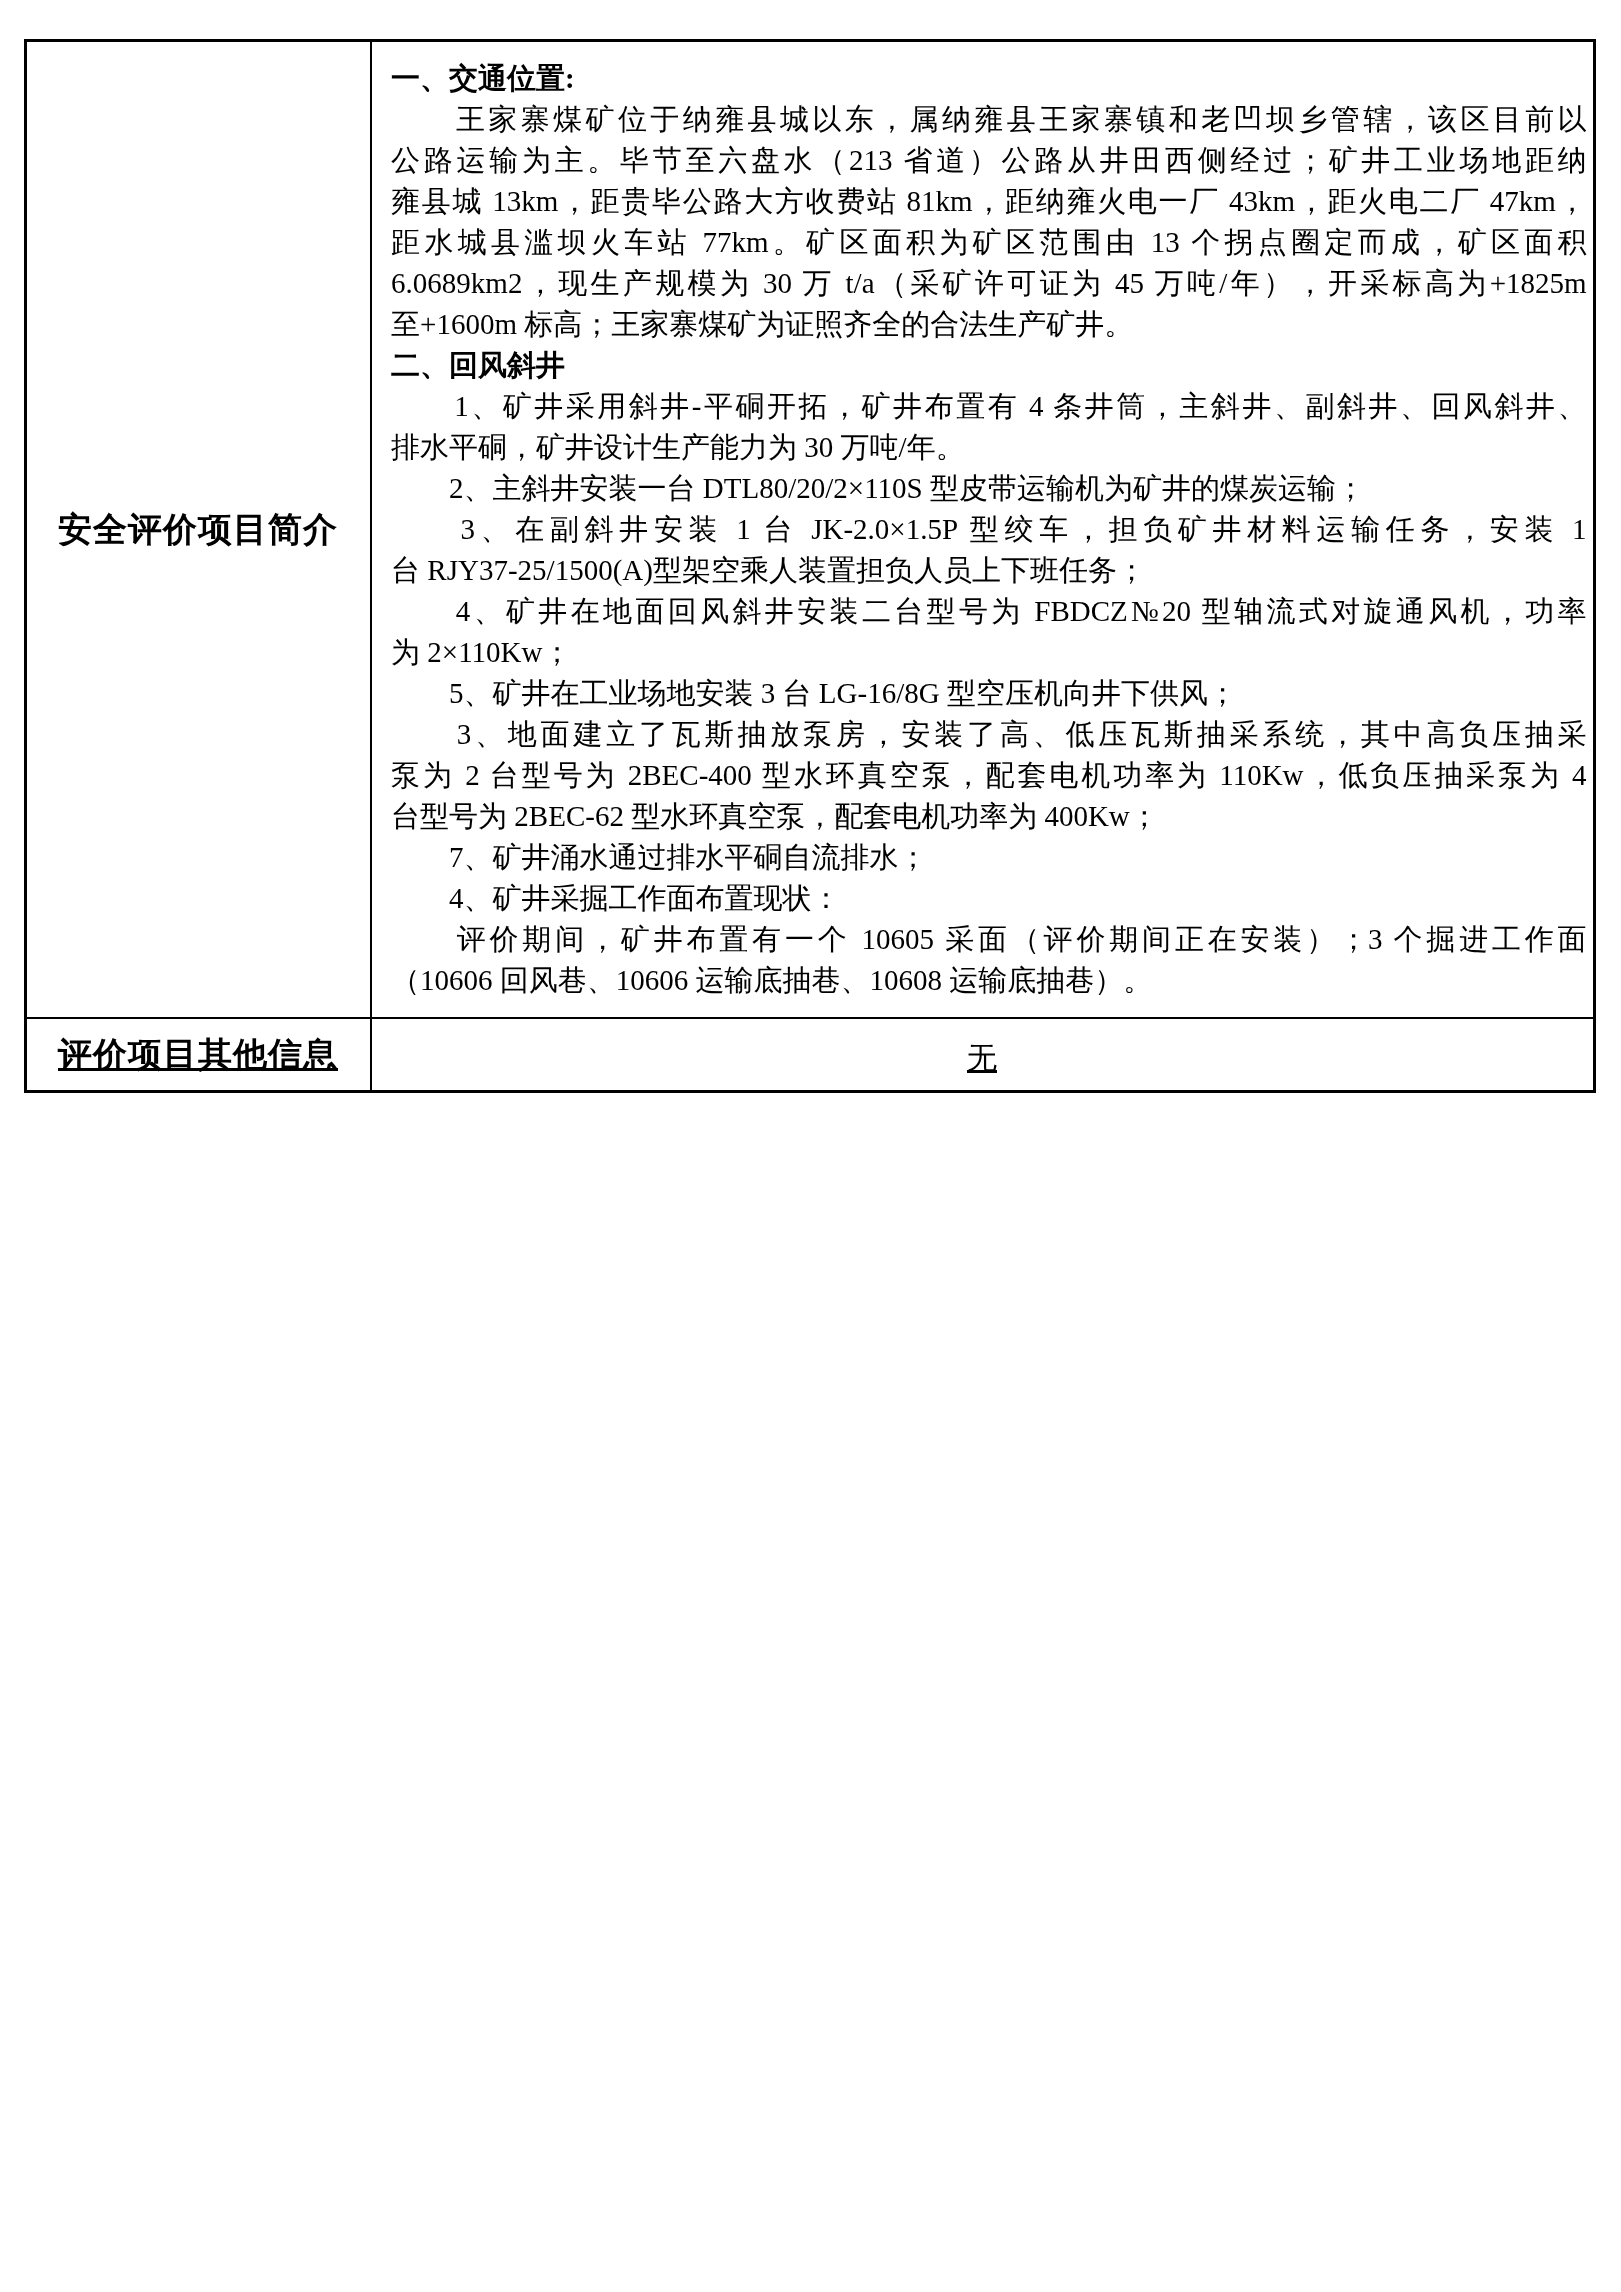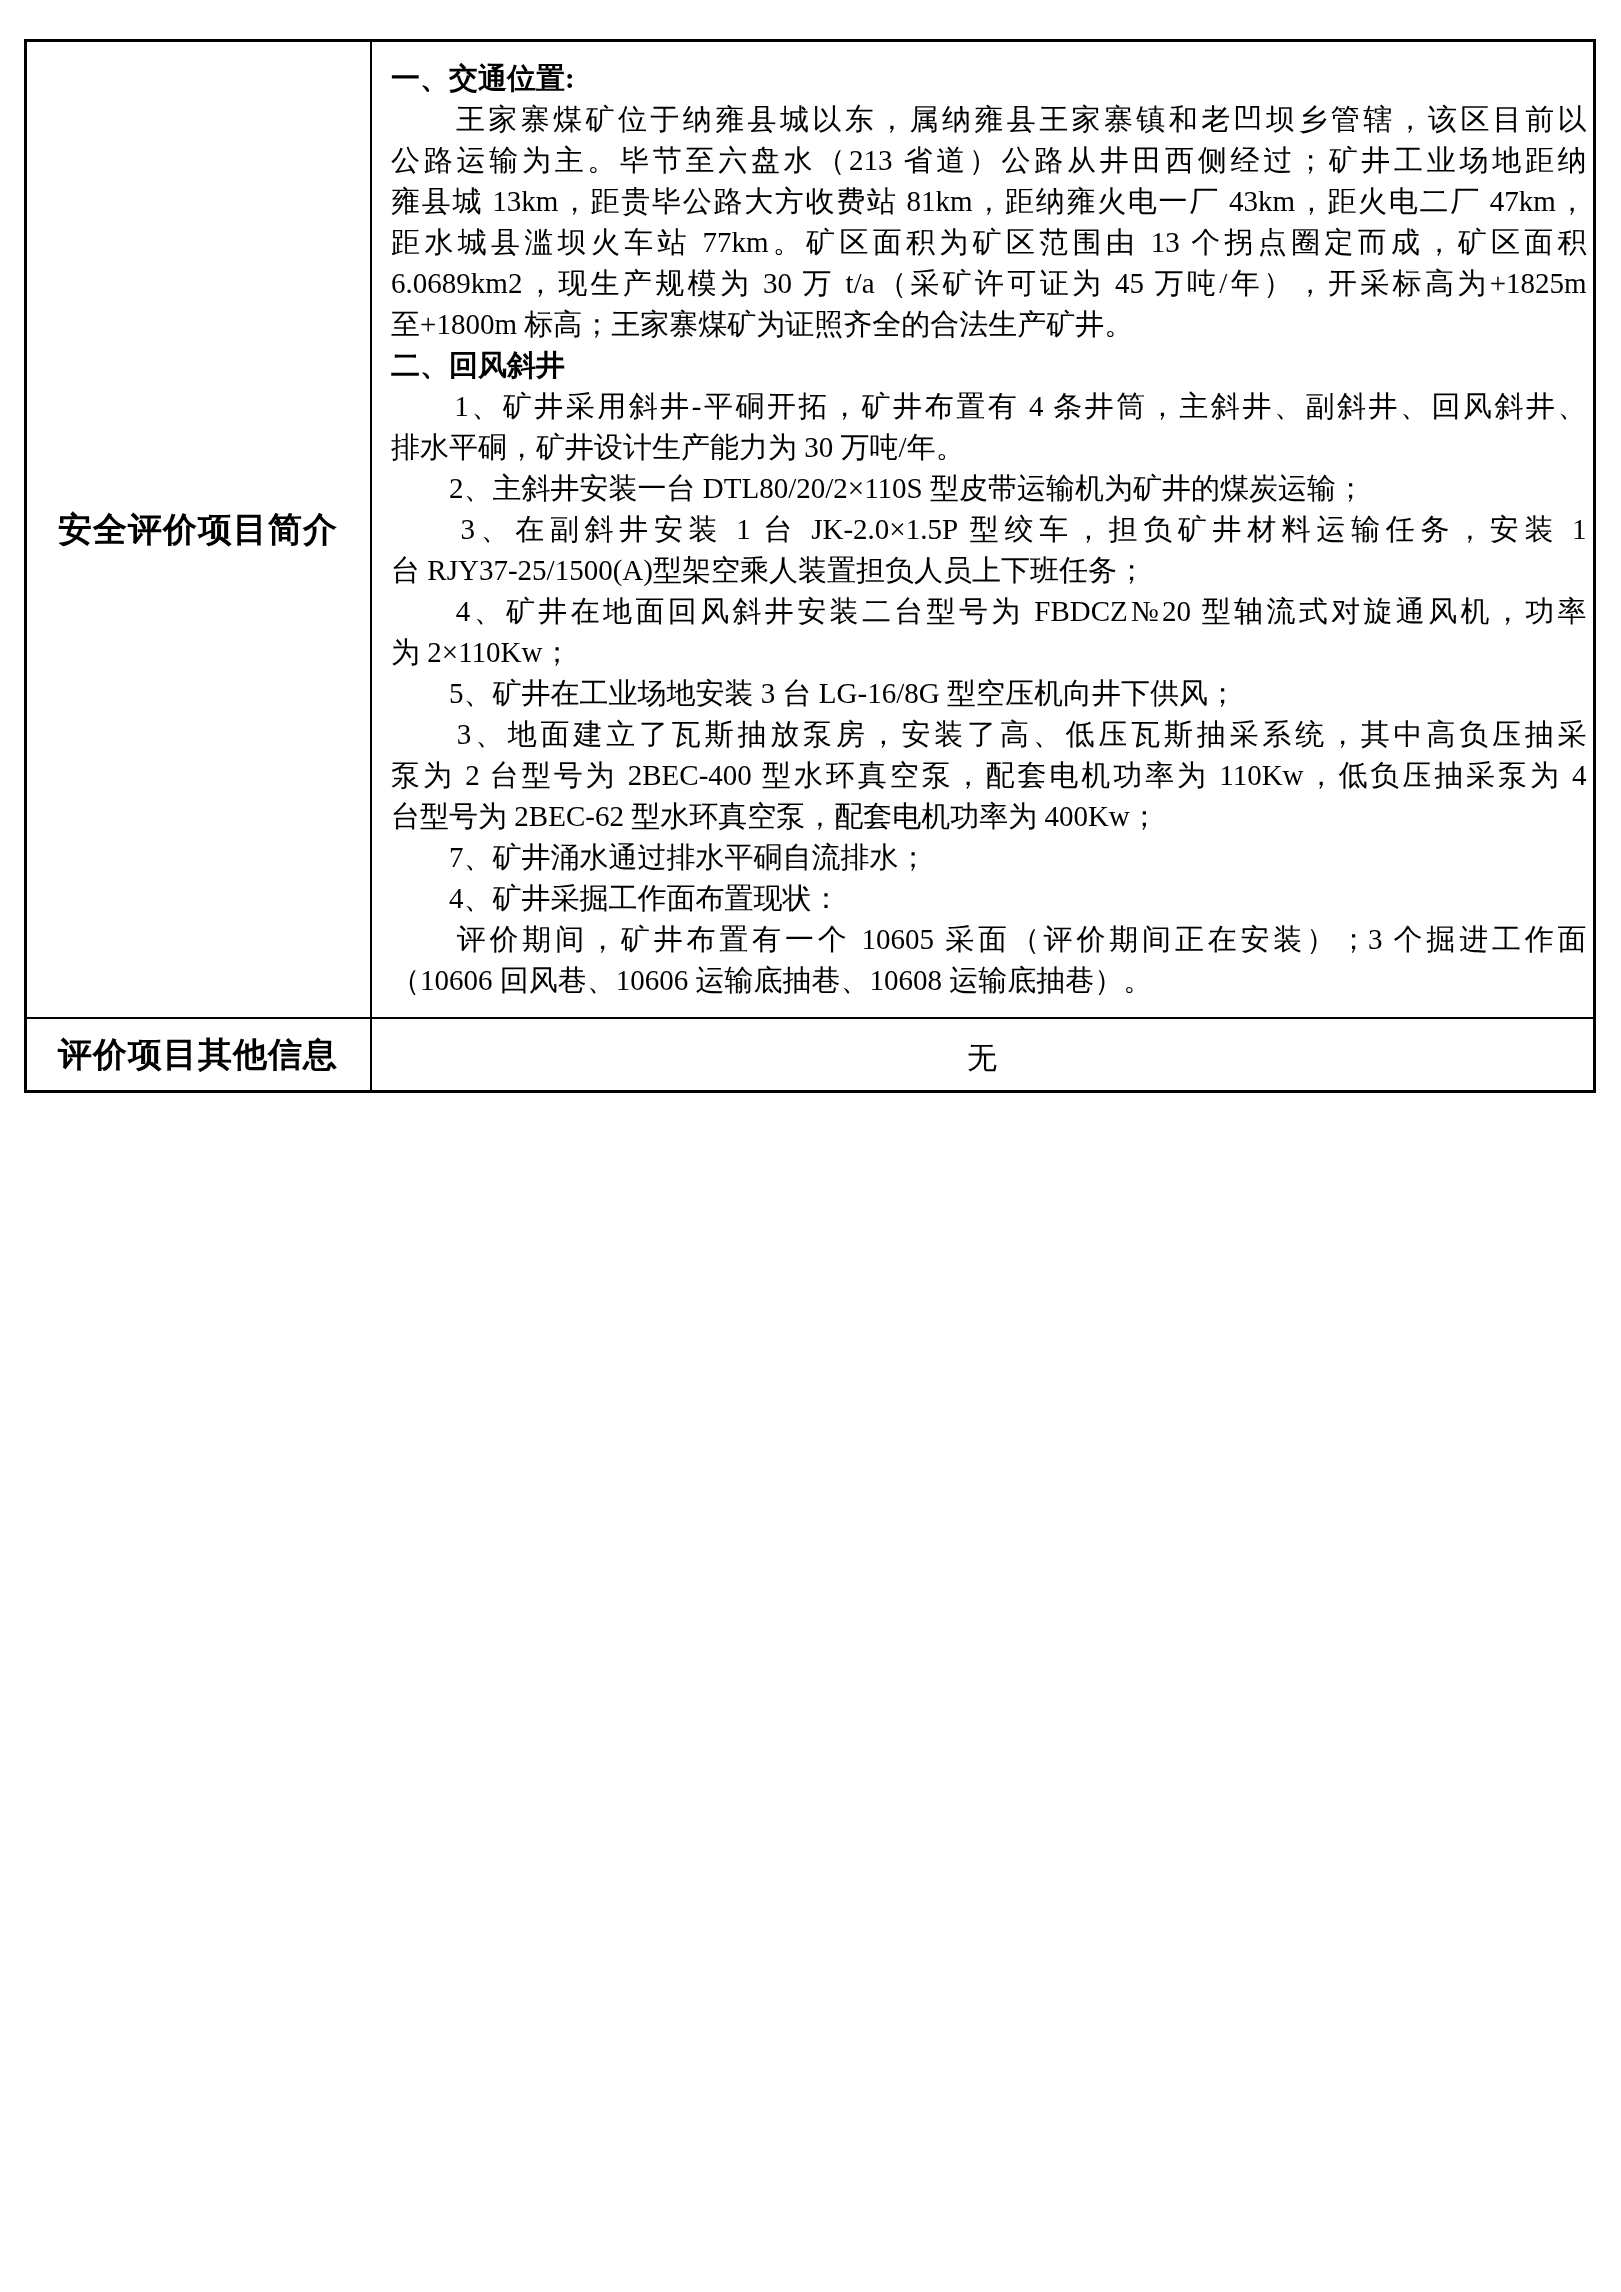--- a/index.html
+++ b/index.html
@@ -19,21 +19,21 @@
     top: 39px;
     width: 1572px;
     box-sizing: border-box;
     border: 3.9px solid #000000;
     display: flex;
     flex-direction: column;
     background: #ffffff;
   }
   .trow { display: flex; align-items: stretch; }
   .trow-intro { min-height: 975px; }
-  .trow-other { height: 71px; border-top: 2.9px solid #000000; }
+  .trow-other { height: 71px; border-top: 2.9px solid #000000; text-decoration: underline; }
   .label-cell {
     flex: 0 0 345px;
     width: 345px;
     box-sizing: border-box;
     border-right: 2px solid #000000;
     display: flex;
     align-items: center;
     justify-content: center;
     font-weight: bold;
     font-size: 34px;
@@ -72,21 +72,21 @@
     <div class="trow trow-intro">
       <div class="label-cell">安全评价项目简介</div>
       <div class="content-cell">
         <div>
             <div class="line heading">一、交通位置:</div>
             <div class="line fill">　　王家寨煤矿位于纳雍县城以东，属纳雍县王家寨镇和老凹坝乡管辖，该区目前以</div>
             <div class="line fill">公路运输为主。毕节至六盘水（213 省道）公路从井田西侧经过；矿井工业场地距纳</div>
             <div class="line fill">雍县城 13km，距贵毕公路大方收费站 81km，距纳雍火电一厂 43km，距火电二厂 47km，</div>
             <div class="line fill">距水城县滥坝火车站 77km。矿区面积为矿区范围由 13 个拐点圈定而成，矿区面积</div>
             <div class="line fill">6.0689km2，现生产规模为 30 万 t/a（采矿许可证为 45 万吨/年），开采标高为+1825m</div>
-            <div class="line end">至+1800m 标高；王家寨煤矿为证照齐全的合法生产矿井。</div>
+            <div class="line end">至+1600m 标高；王家寨煤矿为证照齐全的合法生产矿井。</div>
             <div class="line heading">二、回风斜井</div>
             <div class="line fill">　　1、矿井采用斜井-平硐开拓，矿井布置有 4 条井筒，主斜井、副斜井、回风斜井、</div>
             <div class="line end">排水平硐，矿井设计生产能力为 30 万吨/年。</div>
             <div class="line end">　　2、主斜井安装一台 DTL80/20/2×110S 型皮带运输机为矿井的煤炭运输；</div>
             <div class="line fill">　　3、在副斜井安装 1 台 JK-2.0×1.5P 型绞车，担负矿井材料运输任务，安装 1</div>
             <div class="line end">台 RJY37-25/1500(A)型架空乘人装置担负人员上下班任务；</div>
             <div class="line fill">　　4、矿井在地面回风斜井安装二台型号为 FBDCZ№20 型轴流式对旋通风机，功率</div>
             <div class="line end">为 2×110Kw；</div>
             <div class="line end">　　5、矿井在工业场地安装 3 台 LG-16/8G 型空压机向井下供风；</div>
             <div class="line fill">　　3、地面建立了瓦斯抽放泵房，安装了高、低压瓦斯抽采系统，其中高负压抽采</div>

